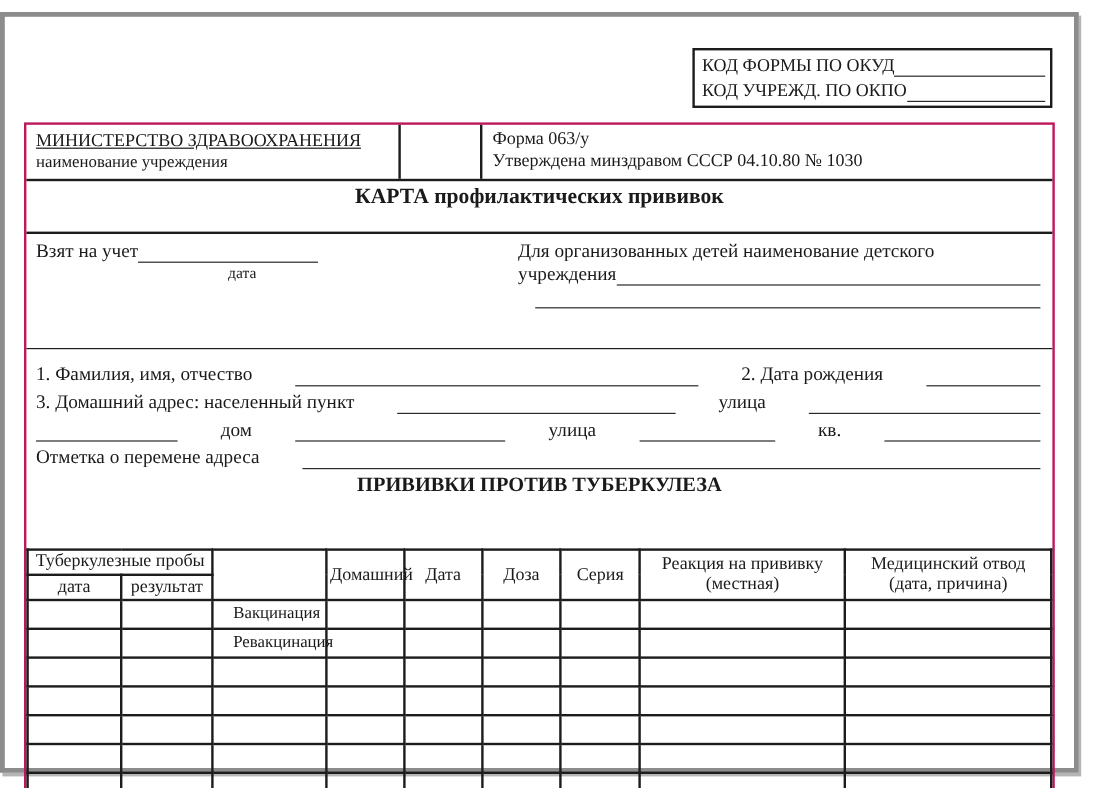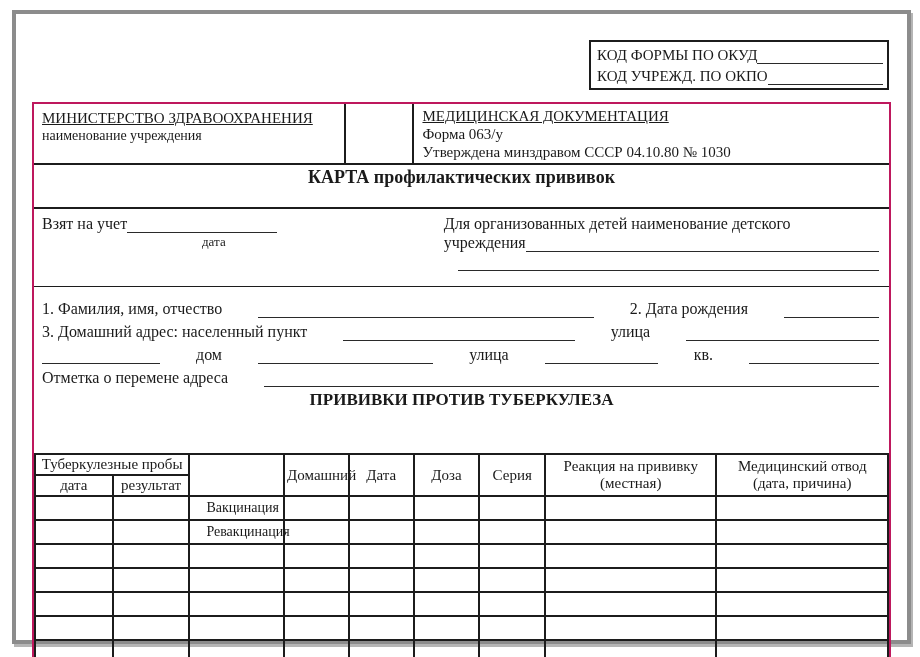--- a/index.html
+++ b/index.html
@@ -1,20 +1,20 @@
 <!DOCTYPE html>
 <html><head>
 <meta charset="utf-8">
 <style>
   * { margin: 0; padding: 0; box-sizing: border-box; }
   html, body { width: 920px; height: 657px; background: #ffffff; }
   body { font-family: "Liberation Serif", "DejaVu Serif", serif; color: #1a1a1a; }
 
   .frame {
-    position: absolute; left: 12px; top: 10px; width: 899px; height: 634px;
+    position: absolute; left: 0; top: 10px; width: 899px; height: 634px;
     border: 4px solid #8c8c8c; background: #ffffff;
     box-shadow: 2px 3px 0 #b5b5b5;
   }
 
   
   .code-box {
     width: 300px; margin: 26px 18px 0 auto;
     border: 2px solid #1c1c1c; padding: 1px 4px 3px 6px;
     font-size: 15px;
   }
@@ -32,21 +32,21 @@
   .cell-meddoc   { flex: 1 1 auto; padding: 3px 8px 2px; }
   .u { text-decoration: underline; }
   .sz15 { font-size: 15px; line-height: 18px; }
   .sz14 { font-size: 14px; line-height: 17px; }
 
   .title-row {
     text-align: center; font-weight: bold; font-size: 18px;
     padding: 2px 0 19px; border-bottom: 2px solid #1c1c1c;
   }
 
-  .reg-section { display: flex; padding: 6px 10px 0 8px; height: 78px; border-bottom: 1.5px solid #1c1c1c; font-size: 16px; }
+  .reg-section { display: flex; padding: 6px 10px 0 8px; height: 96px; border-bottom: 1.5px solid #1c1c1c; font-size: 16px; }
   .reg-left  { flex: 0 0 48%; }
   .reg-right { flex: 1 1 auto; }
   .hint { font-size: 13px; margin-left: 160px; margin-top: 1px; }
   .reg-right .wrap2 { margin-top: 1px; }
   .blank-line { margin: 16px 0 0 14px; }
 
   .personal-section { padding: 8px 10px 2px 8px; font-size: 16px; }
   .personal-section .line { min-height: 23px; gap: 36px; }
 
   .section-title { text-align: center; font-weight: bold; font-size: 17px; padding: 1px 0 2px; }
@@ -75,21 +75,20 @@
 
   <div class="form-box">
 
     <div class="header-band">
       <div class="cell-ministry">
         <div class="u sz15">МИНИСТЕРСТВО ЗДРАВООХРАНЕНИЯ</div>
         <div class="sz14">наименование учреждения</div>
       </div>
       <div class="cell-spacer"></div>
       <div class="cell-meddoc">
-        <div class="u sz15">МЕДИЦИНСКАЯ ДОКУМЕНТАЦИЯ</div>
         <div class="sz15">Форма 063/у</div>
         <div class="sz15">Утверждена минздравом СССР 04.10.80 № 1030</div>
       </div>
     </div>
 
     <div class="title-row">КАРТА профилактических прививок</div>
 
     <div class="reg-section">
       <div class="reg-left">
         <div class="line">

